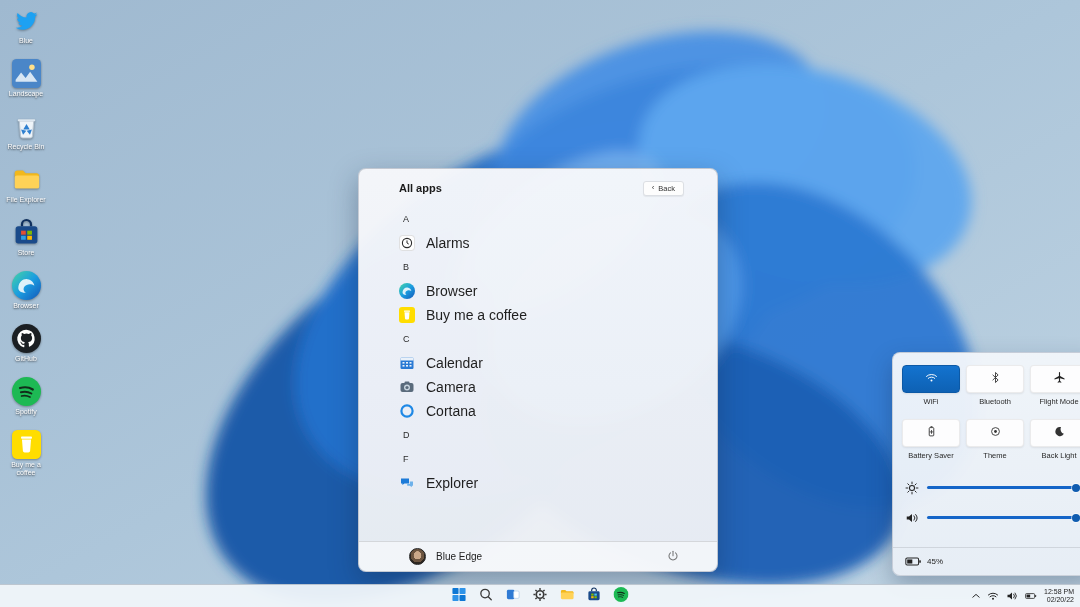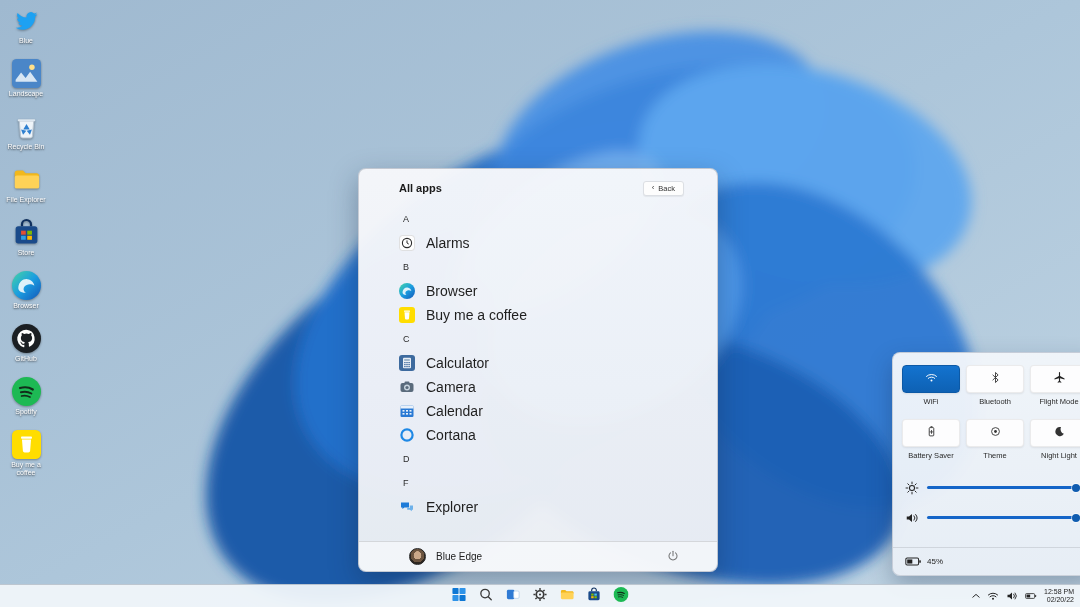--- a/index.html
+++ b/index.html
@@ -262,69 +262,48 @@
               <path d="M5.5 5.2h5l-.5 6.3a1 1 0 0 1-1 .9H7a1 1 0 0 1-1-.9l-.5-6.3z" fill="#fff"></path>
               <rect x="5" y="3.6" width="6" height="1.2" rx=".4" fill="#fff"></rect>
             </svg>
           </span>
         <span class="sm-app-label">Buy me a coffee</span>
       </div>
       <div class="sm-letter">C</div>
       <div class="sm-app">
         <span class="ic">
             <svg viewBox="0 0 16 16">
-              <rect width="16" height="16" rx="3" fill="#3d6a9e"></rect>
-              <rect x="4" y="2.8" width="8" height="10.4" rx="1" fill="#e8eef5"></rect>
-              <rect x="5.2" y="4" width="5.6" height="2" fill="#9fb6cc"></rect>
-              <g fill="#3d6a9e">
-                <rect x="5.2" y="7" width="1.4" height="1.2"></rect>
-                <rect x="7.3" y="7" width="1.4" height="1.2"></rect>
-                <rect x="9.4" y="7" width="1.4" height="1.2"></rect>
-                <rect x="5.2" y="9" width="1.4" height="1.2"></rect>
-                <rect x="7.3" y="9" width="1.4" height="1.2"></rect>
-                <rect x="9.4" y="9" width="1.4" height="1.2"></rect>
-                <rect x="5.2" y="11" width="1.4" height="1.2"></rect>
-                <rect x="7.3" y="11" width="1.4" height="1.2"></rect>
-                <rect x="9.4" y="11" width="1.4" height="1.2"></rect>
-              </g>
-            </svg>
-          </span>
-        <span class="sm-app-label">Calculator</span>
-      </div>
-      <div class="sm-app">
-        <span class="ic">
-            <svg viewBox="0 0 16 16">
-              <rect x="1.5" y="4" width="13" height="9" rx="2" fill="#5a6b7c"></rect>
-              <rect x="5.5" y="2.5" width="5" height="2.5" rx="1" fill="#5a6b7c"></rect>
-              <circle cx="8" cy="8.5" r="3" fill="#c8d4de"></circle>
-              <circle cx="8" cy="8.5" r="1.6" fill="#5a6b7c"></circle>
-            </svg>
-          </span>
-        <span class="sm-app-label">Camera</span>
-      </div>
-      <div class="sm-app">
-        <span class="ic">
-            <svg viewBox="0 0 16 16">
               <rect x="1.5" y="2.5" width="13" height="11.5" rx="1.2" fill="#2a7ad4"></rect>
               <rect x="1.5" y="2.5" width="13" height="3" fill="#e9f1fa"></rect>
               <g fill="#fff" opacity=".9">
                 <rect x="3.5" y="7" width="2" height="1.6"></rect>
                 <rect x="7" y="7" width="2" height="1.6"></rect>
                 <rect x="10.5" y="7" width="2" height="1.6"></rect>
                 <rect x="3.5" y="10" width="2" height="1.6"></rect>
                 <rect x="7" y="10" width="2" height="1.6"></rect>
                 <rect x="10.5" y="10" width="2" height="1.6"></rect>
               </g>
             </svg>
           </span>
         <span class="sm-app-label">Calendar</span>
       </div>
       <div class="sm-app">
         <span class="ic">
             <svg viewBox="0 0 16 16">
+              <rect x="1.5" y="4" width="13" height="9" rx="2" fill="#5a6b7c"></rect>
+              <rect x="5.5" y="2.5" width="5" height="2.5" rx="1" fill="#5a6b7c"></rect>
+              <circle cx="8" cy="8.5" r="3" fill="#c8d4de"></circle>
+              <circle cx="8" cy="8.5" r="1.6" fill="#5a6b7c"></circle>
+            </svg>
+          </span>
+        <span class="sm-app-label">Camera</span>
+      </div>
+      <div class="sm-app">
+        <span class="ic">
+            <svg viewBox="0 0 16 16">
               <circle cx="8" cy="8" r="5.6" fill="none" stroke="#1e88e5" stroke-width="2.2"></circle>
             </svg>
           </span>
         <span class="sm-app-label">Cortana</span>
       </div>
       <div class="sm-letter">D</div>
       <div class="sm-letter">F</div>
       <div class="sm-app">
         <span class="ic">
             <svg viewBox="0 0 16 16">
@@ -395,21 +374,21 @@
               </svg></span>
         </div>
         <span class="qs-label">Theme</span>
       </div>
       <div class="qs-cell">
         <div class="qs-btn">
           <span><svg viewBox="0 0 16 16">
                 <path d="M9.8 2.6A5.6 5.6 0 1 0 13.4 10.9 6.1 6.1 0 0 1 9.8 2.6z" fill="#333"></path>
               </svg></span>
         </div>
-        <span class="qs-label">Night Light</span>
+        <span class="qs-label">Back Light</span>
       </div>
     </div>
 
     <div class="qs-sliders">
       <div class="slider-row">
         <span class="sl-ic"><svg viewBox="0 0 16 16">
               <circle cx="8" cy="8" r="2.9" fill="none" stroke="#222" stroke-width="1.2"></circle>
               <g stroke="#222" stroke-width="1.1" stroke-linecap="round">
                 <path d="M8 1.2v2M8 12.8v2M1.2 8h2M12.8 8h2M3.2 3.2l1.4 1.4M11.4 11.4l1.4 1.4M12.8 3.2l-1.4 1.4M4.6 11.4l-1.4 1.4"></path>
               </g>

